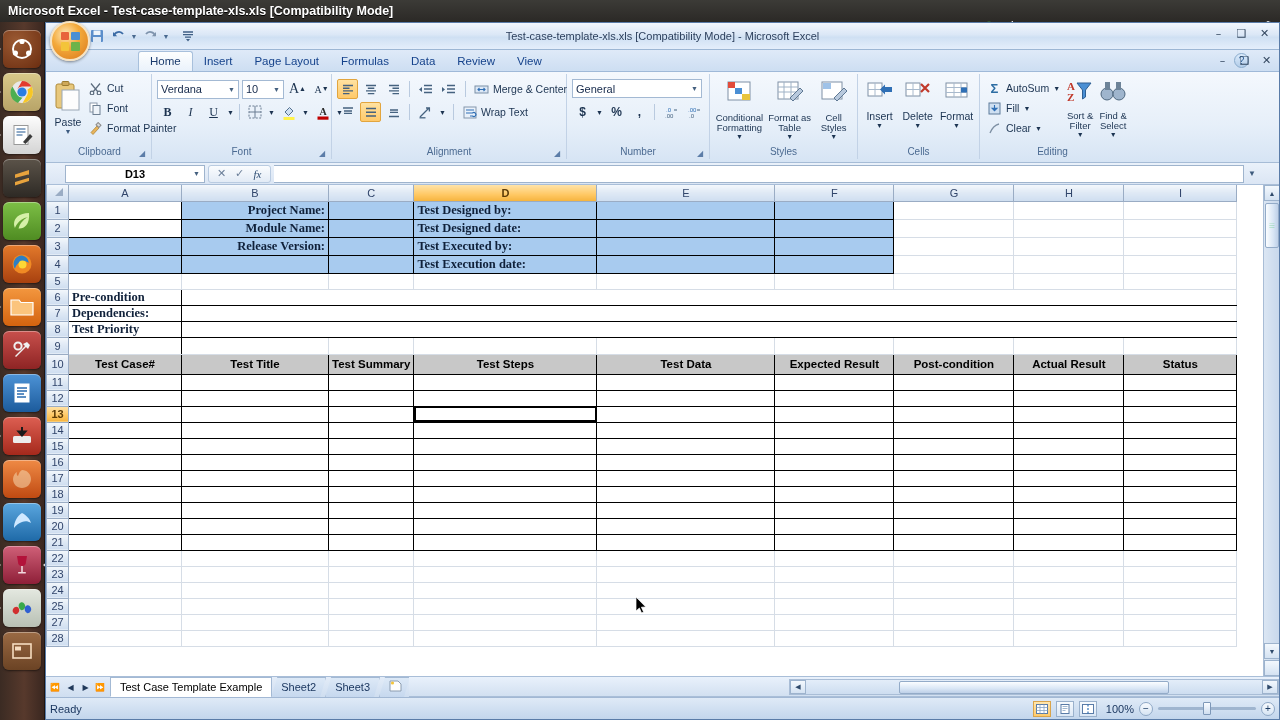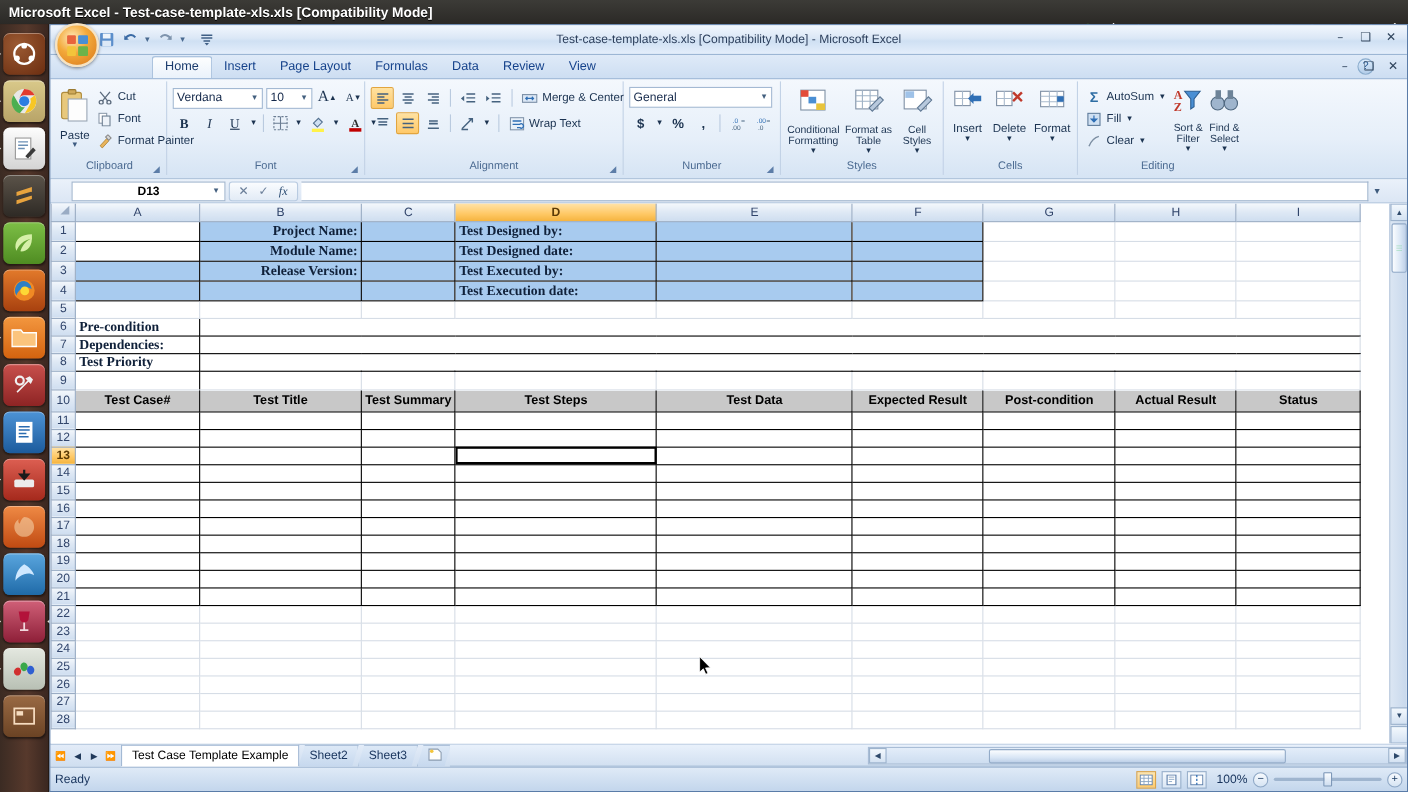--- a/index.html
+++ b/index.html
@@ -1180,32 +1180,20 @@
             <td class="cell"></td>
         <td class="cell"></td>
             <td class="cell"></td>
         <td class="cell"></td>
             <td class="cell"></td>
         <td class="cell"></td>
             <td class="cell"></td>
         <td class="cell"></td>
       </tr>
       <tr style="height:16px">
-        <td class="rowhdr">26</td>
-        <td class="cell"></td>
-            <td class="cell"></td>
-        <td class="cell"></td>
-            <td class="cell"></td>
-        <td class="cell"></td>
-            <td class="cell"></td>
-        <td class="cell"></td>
-            <td class="cell"></td>
-        <td class="cell"></td>
-      </tr>
-      <tr style="height:16px">
         <td class="rowhdr">27</td>
         <td class="cell"></td>
             <td class="cell"></td>
         <td class="cell"></td>
             <td class="cell"></td>
         <td class="cell"></td>
             <td class="cell"></td>
         <td class="cell"></td>
             <td class="cell"></td>
         <td class="cell"></td>

